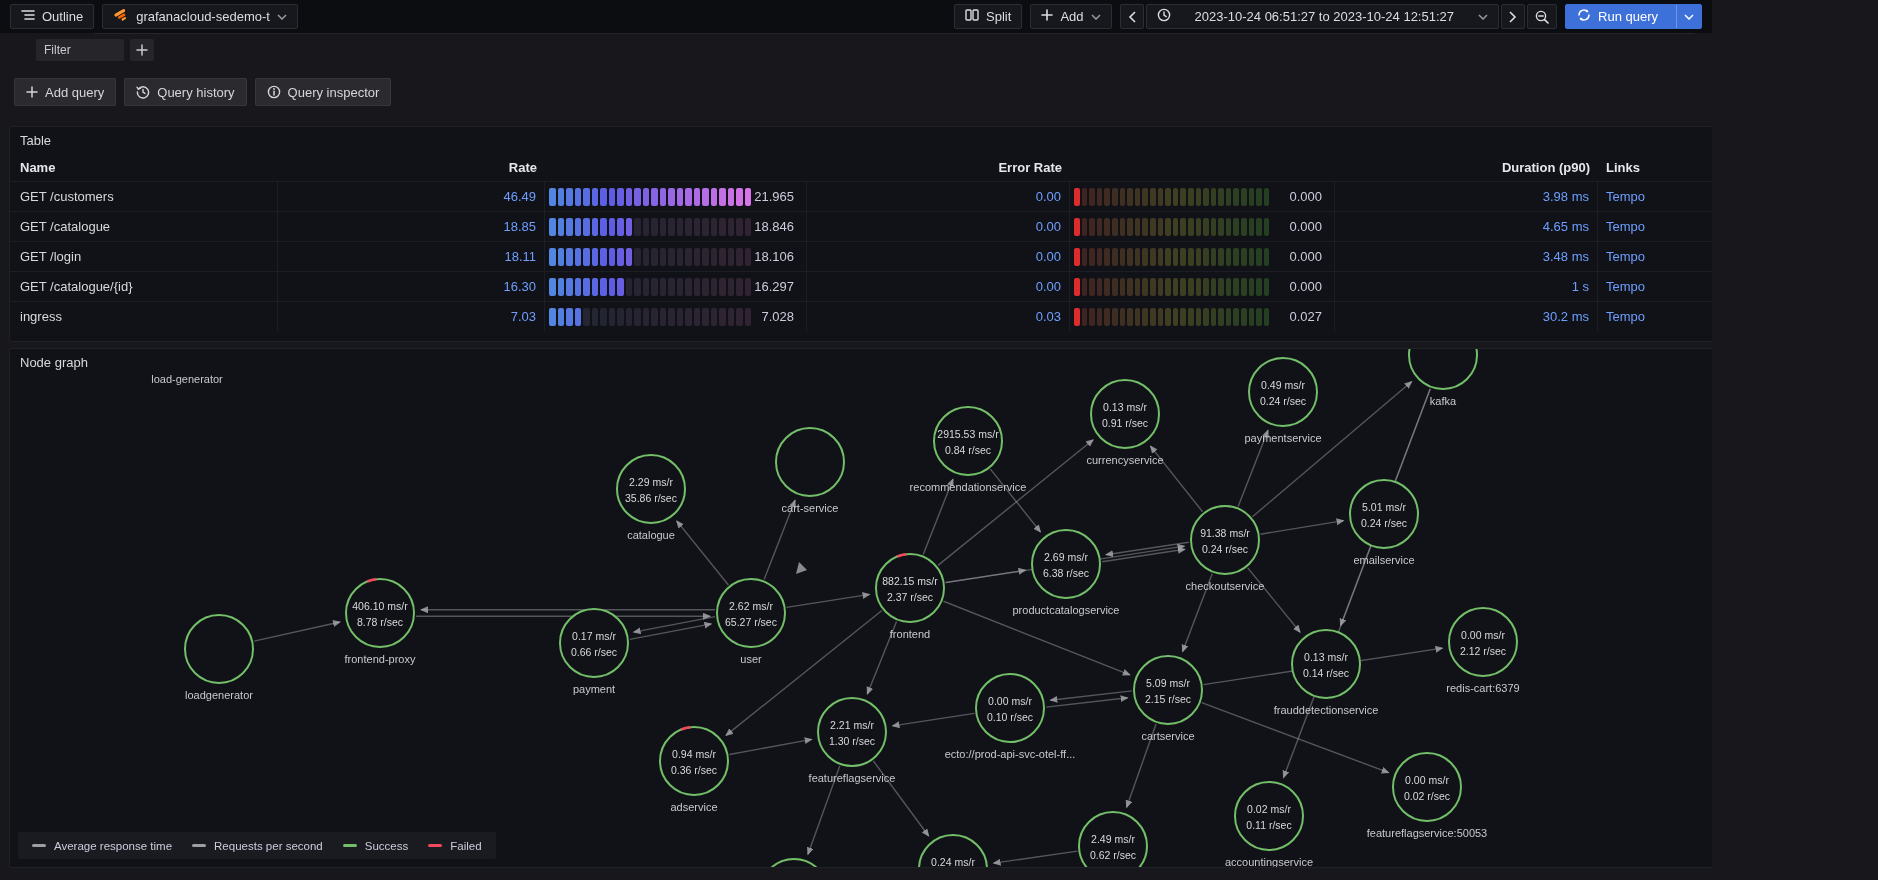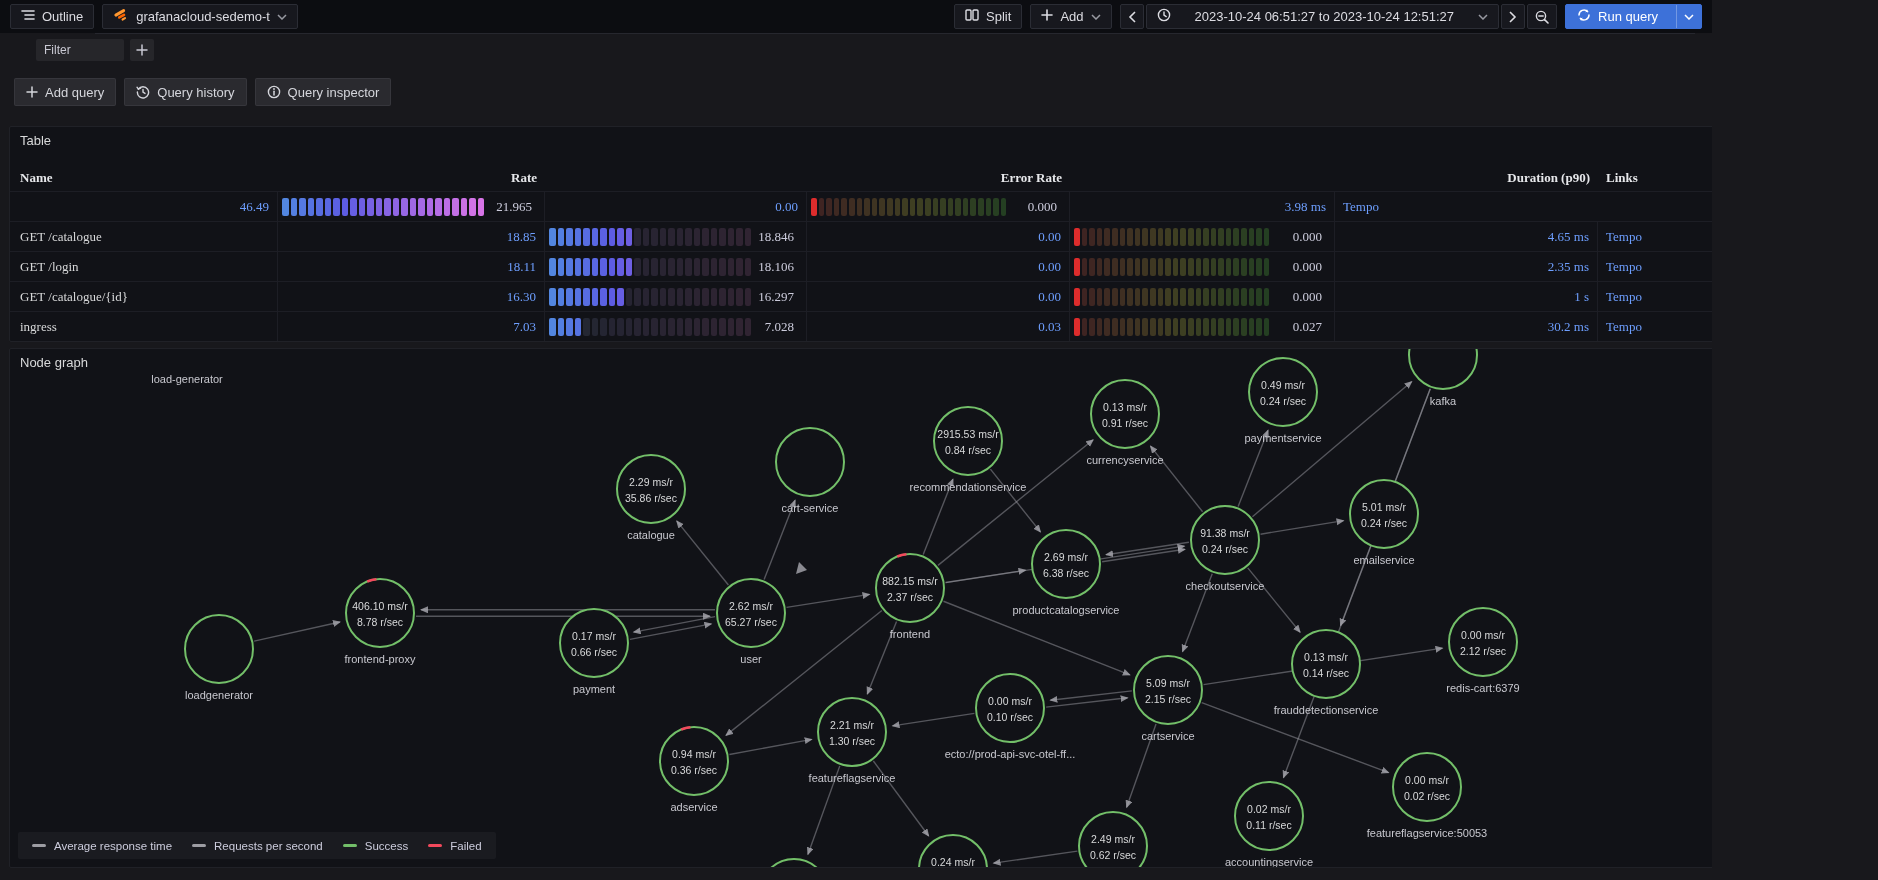--- a/index.html
+++ b/index.html
@@ -26,21 +26,21 @@
   .qbtns{position:absolute;left:14px;top:45px;display:flex;gap:8px;}
   .qbtn{height:26px;display:inline-flex;align-items:center;gap:7px;padding:0 11px;background:rgba(204,204,220,.1);border:1px solid rgba(204,204,220,.08);border-radius:2px;font-size:13px;font-weight:500;color:#d5d6dc;cursor:pointer;}
 
   
   .panel{position:absolute;background:#111217;border:1px solid #202127;border-radius:2px;box-sizing:border-box;}
   .table-panel{left:9px;top:126px;width:1860px;height:216px;}
   .node-panel{left:9px;top:348px;width:1860px;height:520px;}
   .panel-title{position:absolute;top:6px;left:10px;font-size:13px;font-weight:500;color:#d8d9da;z-index:3;}
 
   
-  .tbl{position:absolute;top:37px;left:0;right:0;font-family:Liberation Serif, serif;}
+  .tbl{position:absolute;top:27px;left:0;right:0;}
   .tr{display:grid;grid-template-columns:268px 267px 262px 263px 265px 263px 1fr;height:29px;align-items:stretch;border-top:1px solid rgba(204,204,220,.07);}
   .tr.head{height:27px;border-top:none;}
   .td{display:flex;align-items:center;padding:0 8px;font-size:13px;color:#d8d9da;box-sizing:border-box;min-width:0;}
   .tr:not(.head) .td:not(:last-child){border-right:1px solid rgba(204,204,220,.07);}
   .head .td{font-weight:600;color:#e6e7ea;}
   .t-name{padding-left:10px;}
   .t-right{justify-content:flex-end;}
   .link{color:#6e9fff;cursor:pointer;}
   .g-wrap{padding:0 12px 0 4px;}
   .gauge{display:flex;gap:2px;align-items:center;height:18px;}
@@ -221,20 +221,21 @@
         <div class="td t-name">Name</div>
         <div class="td t-right">Rate</div>
         <div class="td"></div>
         <div class="td t-right">Error Rate</div>
         <div class="td"></div>
         <div class="td t-right">Duration (p90)</div>
         <div class="td" style="padding-left:8px;">Links</div>
       </div>
       <div id="table-body">
           <div class="tr">
+            <div class="td t-name">GET /customers</div>
             <div class="td t-right">
               <span class="link">46.49</span>
             </div>
             <div class="td g-wrap">
               <div class="gauge">
                 <span class="gcell" style="width: 6.5px; background: rgb(82, 134, 224);"></span>
                 <span class="gcell" style="width: 6.5px; background: rgb(83, 127, 225);"></span>
                 <span class="gcell" style="width: 6.5px; background: rgb(85, 121, 225);"></span>
                 <span class="gcell" style="width: 6.5px; background: rgb(86, 115, 225);"></span>
                 <span class="gcell" style="width: 6.5px; background: rgb(88, 109, 225);"></span>
@@ -438,21 +439,21 @@
                 <span class="gcell" style="width: 5.6px; background: rgb(47, 63, 34);"></span>
                 <span class="gcell" style="width: 5.6px; background: rgb(45, 63, 34);"></span>
                 <span class="gcell" style="width: 5.6px; background: rgb(43, 63, 34);"></span>
                 <span class="gcell" style="width: 5.6px; background: rgb(41, 63, 34);"></span>
                 <span class="gcell" style="width: 5.6px; background: rgb(39, 63, 34);"></span>
                 <span class="gcell" style="width: 5.6px; background: rgb(36, 63, 34);"></span>
               </div>
               <span class="gval">0.000</span>
             </div>
             <div class="td t-right">
-              <span class="link">2.35 ms</span>
+              <span class="link">3.48 ms</span>
             </div>
             <div class="td " style="padding-left: 8px;">
               <span class="link">Tempo</span>
             </div>
           </div>
           <div class="tr">
             <div class="td t-name">GET /catalogue/{id}</div>
             <div class="td t-right">
               <span class="link">16.30</span>
             </div>

